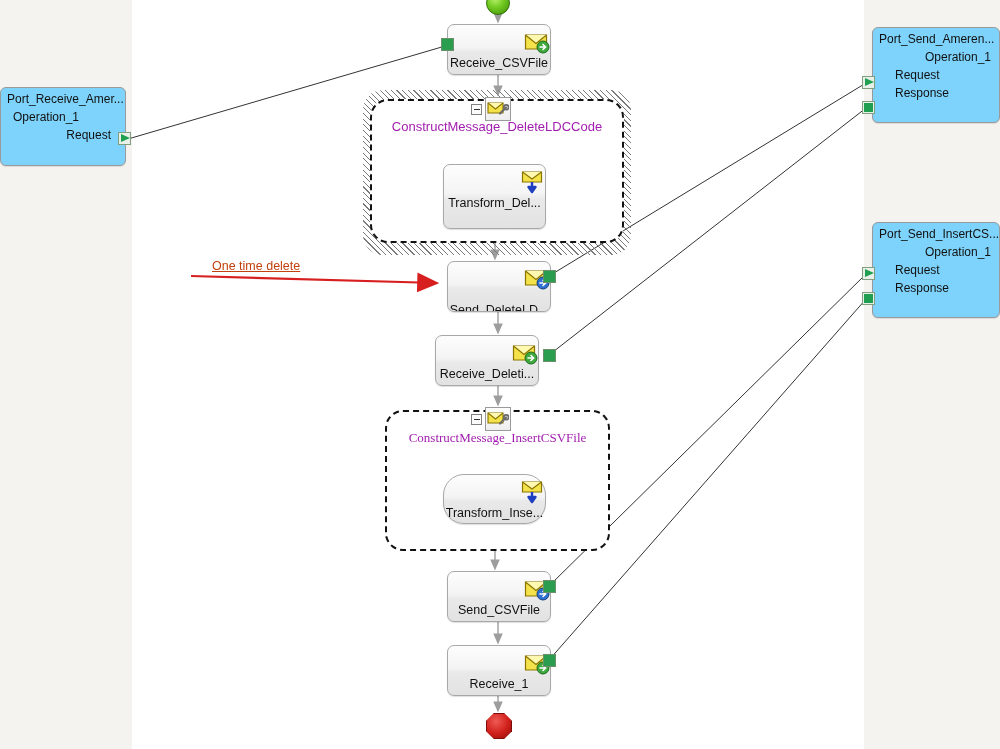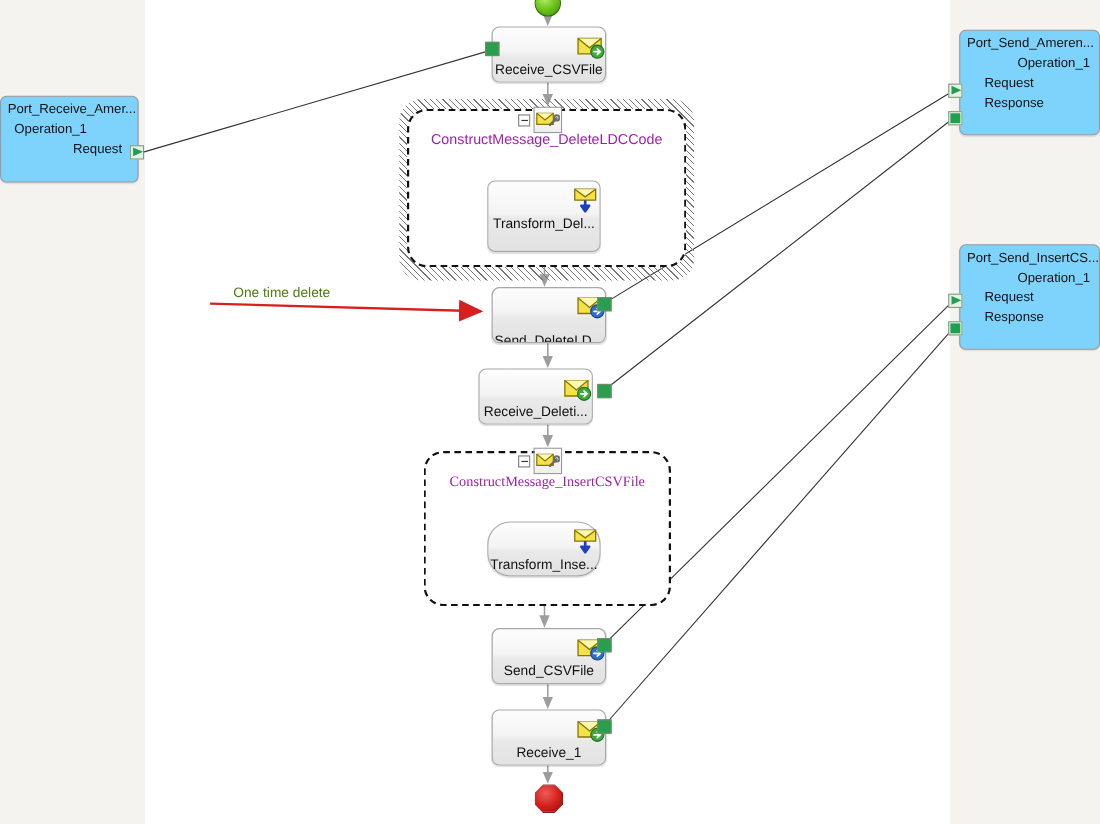--- a/index.html
+++ b/index.html
@@ -104,21 +104,21 @@
   }
   .end-oct{
     position:absolute;
     background:radial-gradient(circle at 38% 30%,#ef5a55 0%,#d01f1a 55%,#8f0f0c 100%);
     border:1px solid #7d0c0a;
     clip-path:polygon(30% 0,70% 0,100% 30%,100% 70%,70% 100%,30% 100%,0 70%,0 30%);
   }
 
   
   .anno-label{
-    position:absolute;font-size:12.5px;color:#4d7c0f;white-space:nowrap;
+    position:absolute;font-size:12.5px;color:#c2410c;white-space:nowrap;text-decoration:underline;
   }
 </style>
 </head>
 <body>
 
 <div id="canvas">
 
   <div class="port-surface" id="left-surface" style="left: 0px; width: 132px; background: rgb(245, 243, 239);"></div>
   <div class="panel-divider" id="left-divider" style="left: 132px;"></div>
   <div class="port-surface" id="right-surface" style="left: 863px; width: 137px; background: rgb(245, 243, 239);"></div>

